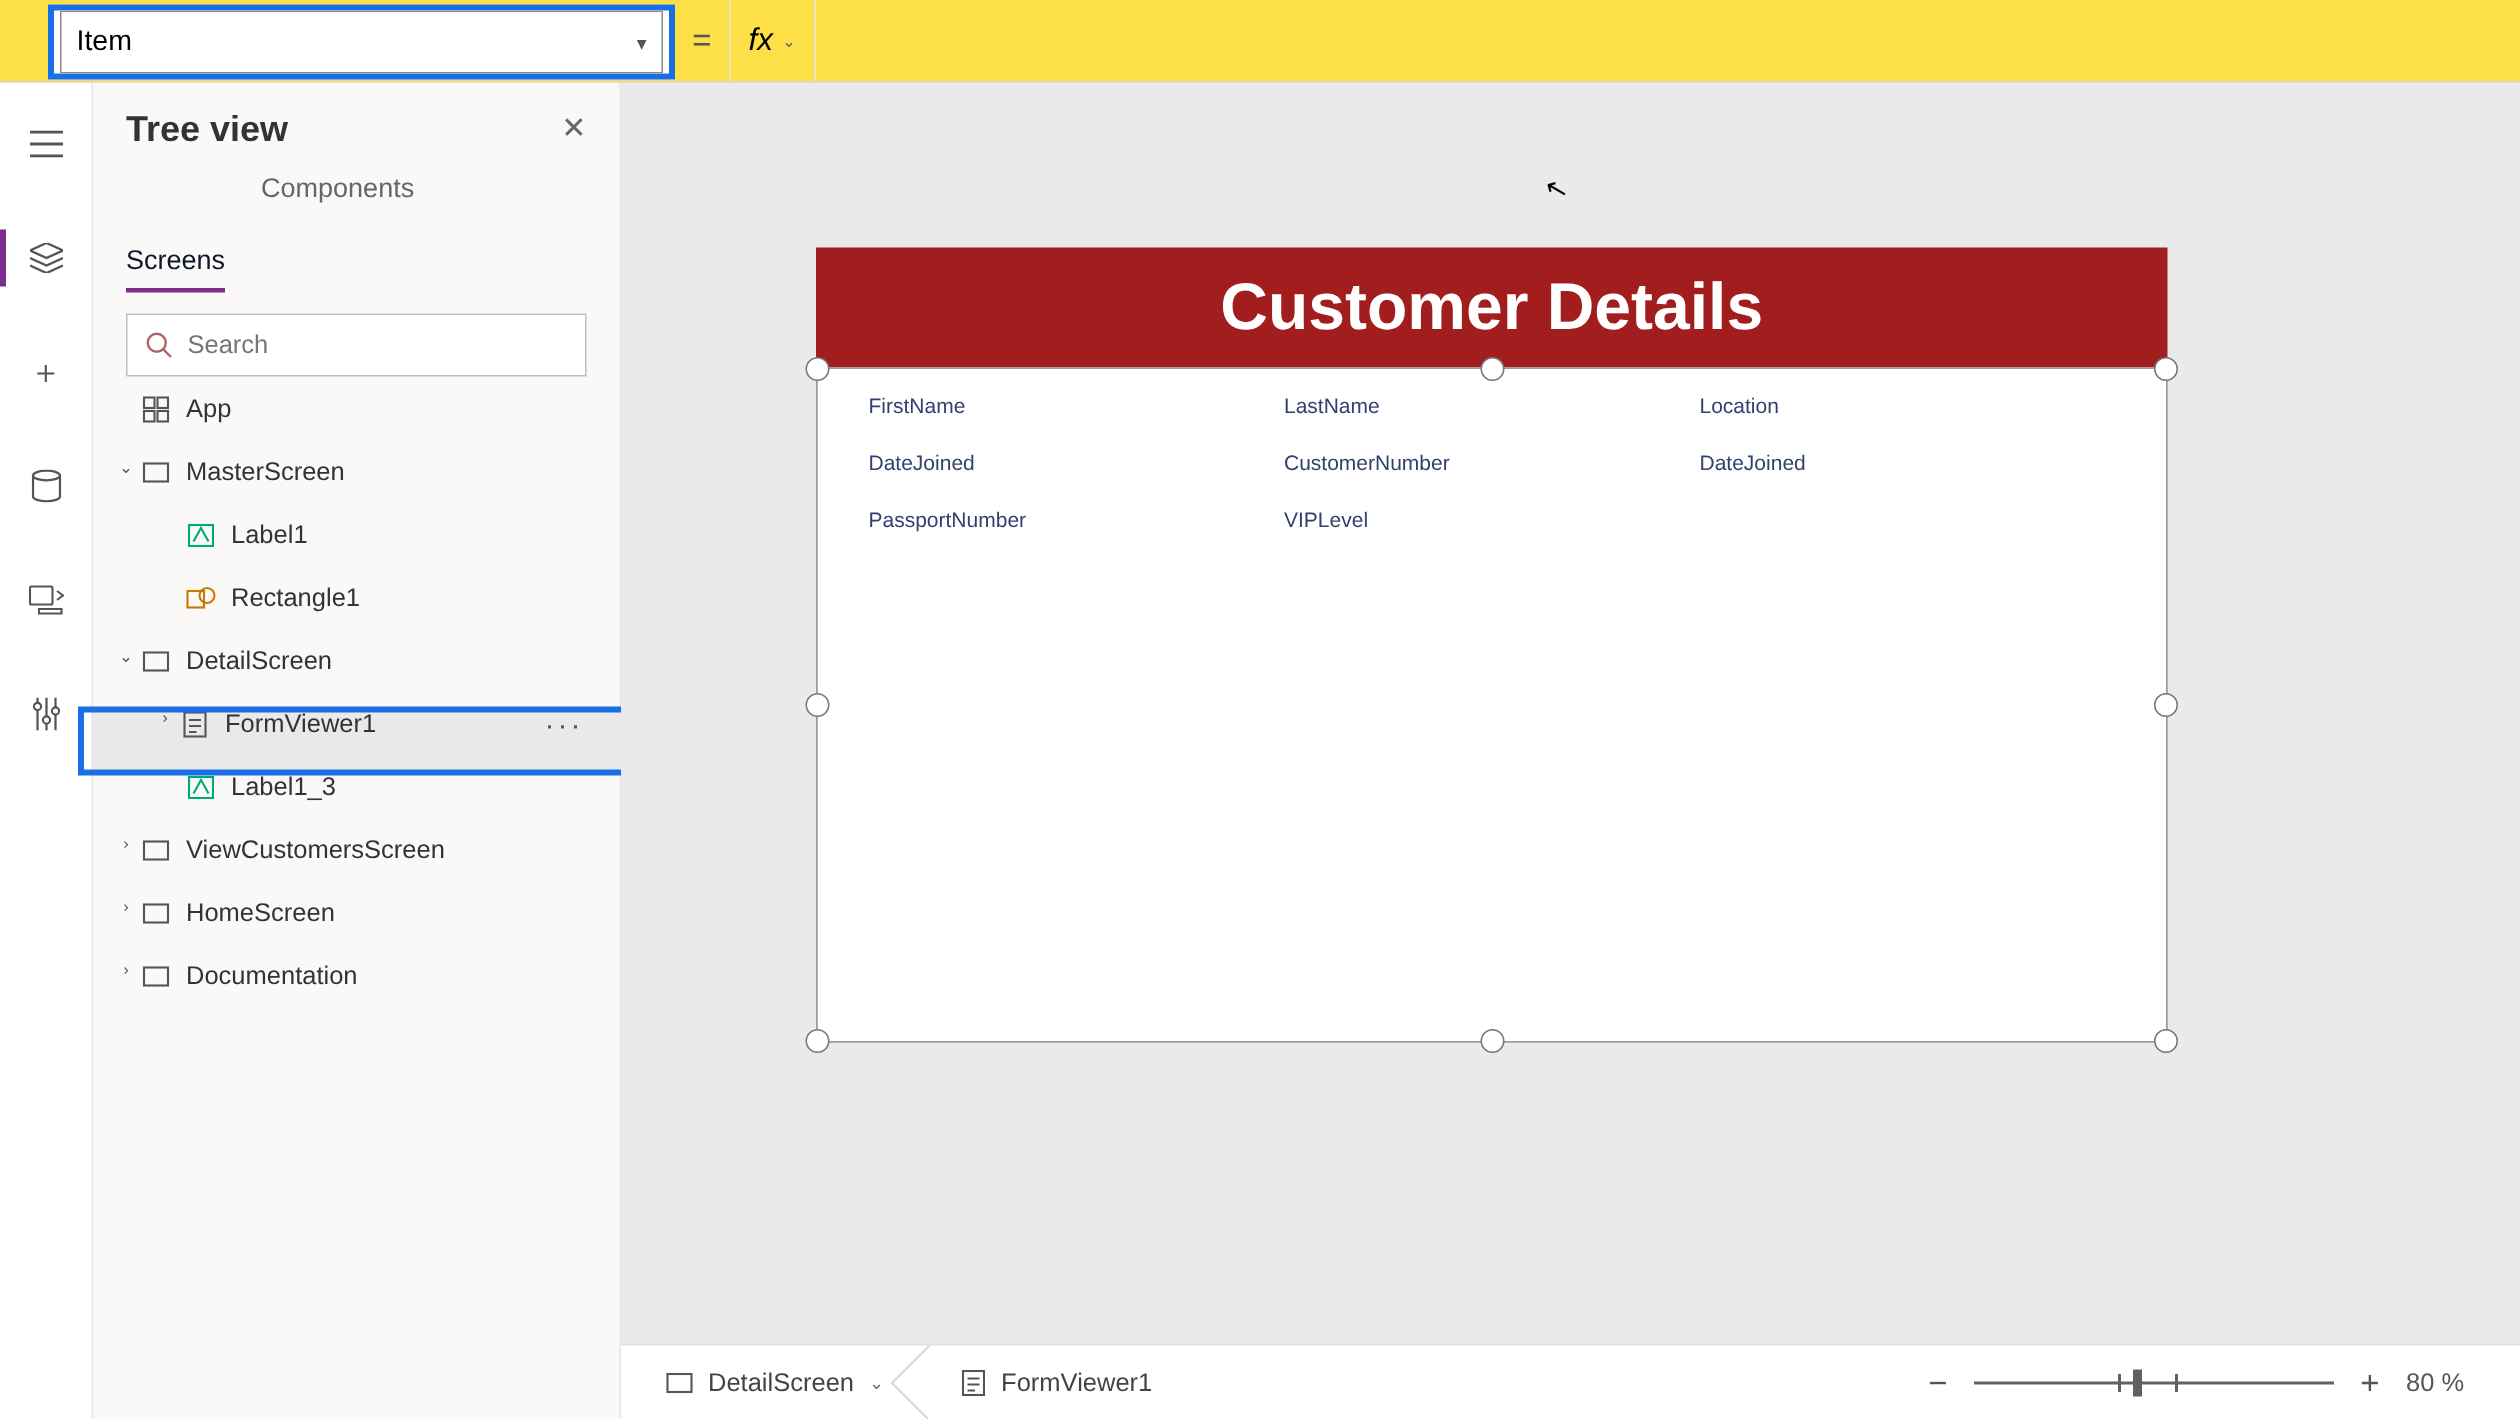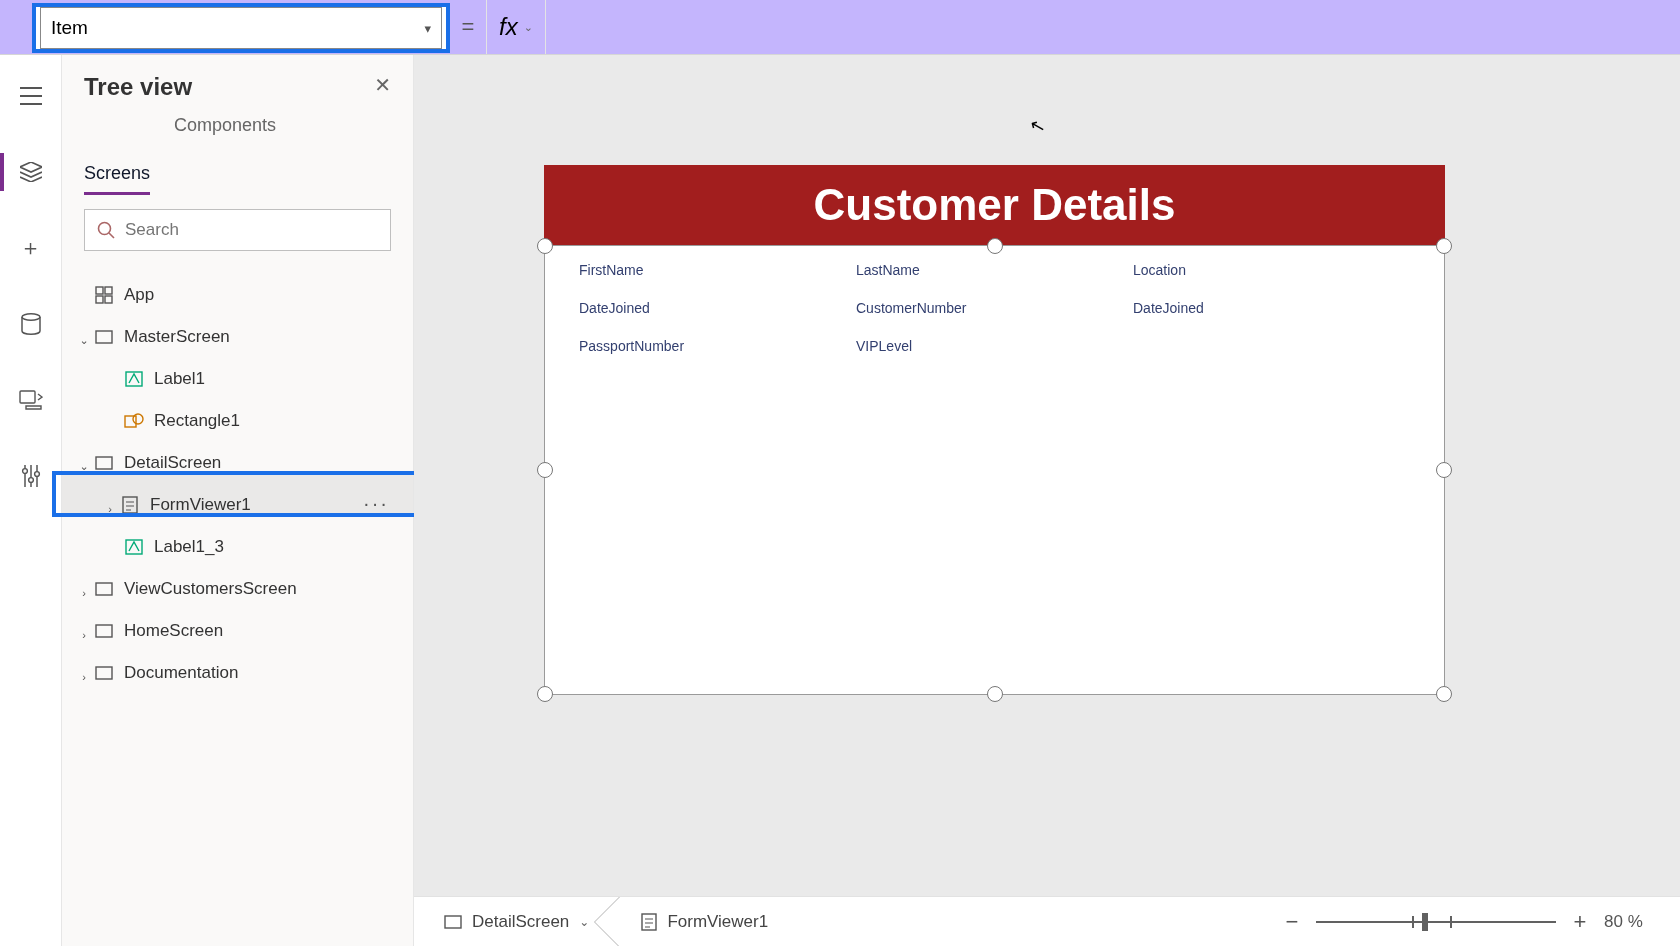--- a/index.html
+++ b/index.html
@@ -6,21 +6,21 @@
 html, body { width: 100%; height: 100%; background: #fff; }
 
 .root { width: 1680px; height: 946px; position: relative; display: flex; flex-direction: column; overflow: hidden; }
 
 
 .formula-row {
   height: 55px;
   display: flex;
   align-items: center;
   border-bottom: 1px solid #d6d6d6;
-  background: #c4b5fd;
+  background: #fde047;
   position: relative;
   z-index: 50;
 }
 .prop-select-wrap {
   width: 418px; height: 50px; margin: 2px 0 0 32px;
   border: 4px solid #1a6fe8; background: #fff;
   display: flex; align-items: center;
 }
 .prop-select {
   flex: 1; height: 42px; margin: 0 4px;
@@ -31,21 +31,21 @@
 .prop-select input {
   border: none; outline: none; font-size: 19px; flex: 1; background: transparent;
 }
 .prop-select .chev { font-size: 13px; color: #555; }
 .eq { width: 36px; text-align: center; font-size: 22px; color: #555; }
 .fx-box {
   display: flex; align-items: center; gap: 6px; padding: 0 12px;
   height: 100%; border-right: 1px solid #e4e4e4; border-left: 1px solid #e4e4e4;
   font-style: italic; font-family: "Times New Roman", serif;
 }
-.fx-box .fx { font-size: 24px; }
+.fx-box .fx { font-size: 21px; }
 .fx-box .chev { font-size: 11px; color: #666; font-style: normal; font-family: sans-serif; }
 .formula-input { flex: 1; height: 100%; }
 
 
 .main { flex: 1; display: flex; min-height: 0; }
 
 
 .rail {
   width: 62px; background: #fff; border-right: 1px solid #e6e6e6;
   display: flex; flex-direction: column; align-items: center; padding-top: 18px; gap: 30px;
@@ -82,21 +82,21 @@
   height: 42px; border: 1px solid #bfbfbf; background: #fff;
   display: flex; align-items: center; gap: 10px; padding: 0 12px;
 }
 .search-box svg { flex-shrink: 0; }
 .search-box input {
   border: none; outline: none; flex: 1; font-size: 17px; color: #888; background: transparent;
 }
 
 .tree-items { flex: 1; overflow: visible; padding-top: 2px; position: relative; }
 .tree-row {
-  display: flex; align-items: flex-end; height: 42px; cursor: pointer;
+  display: flex; align-items: flex-start; height: 42px; cursor: pointer;
   position: relative;
 }
 .tree-row.selected-highlight {
   background: #eae9e8;
 }
 .tree-row.selected-highlight::after {
   content: ""; position: absolute; left: -10px; top: -2px; right: -10px; bottom: -2px;
   border: 4px solid #1a6fe8; pointer-events: none;
 }
 .tw8 { width: 8px; display: inline-block; }

